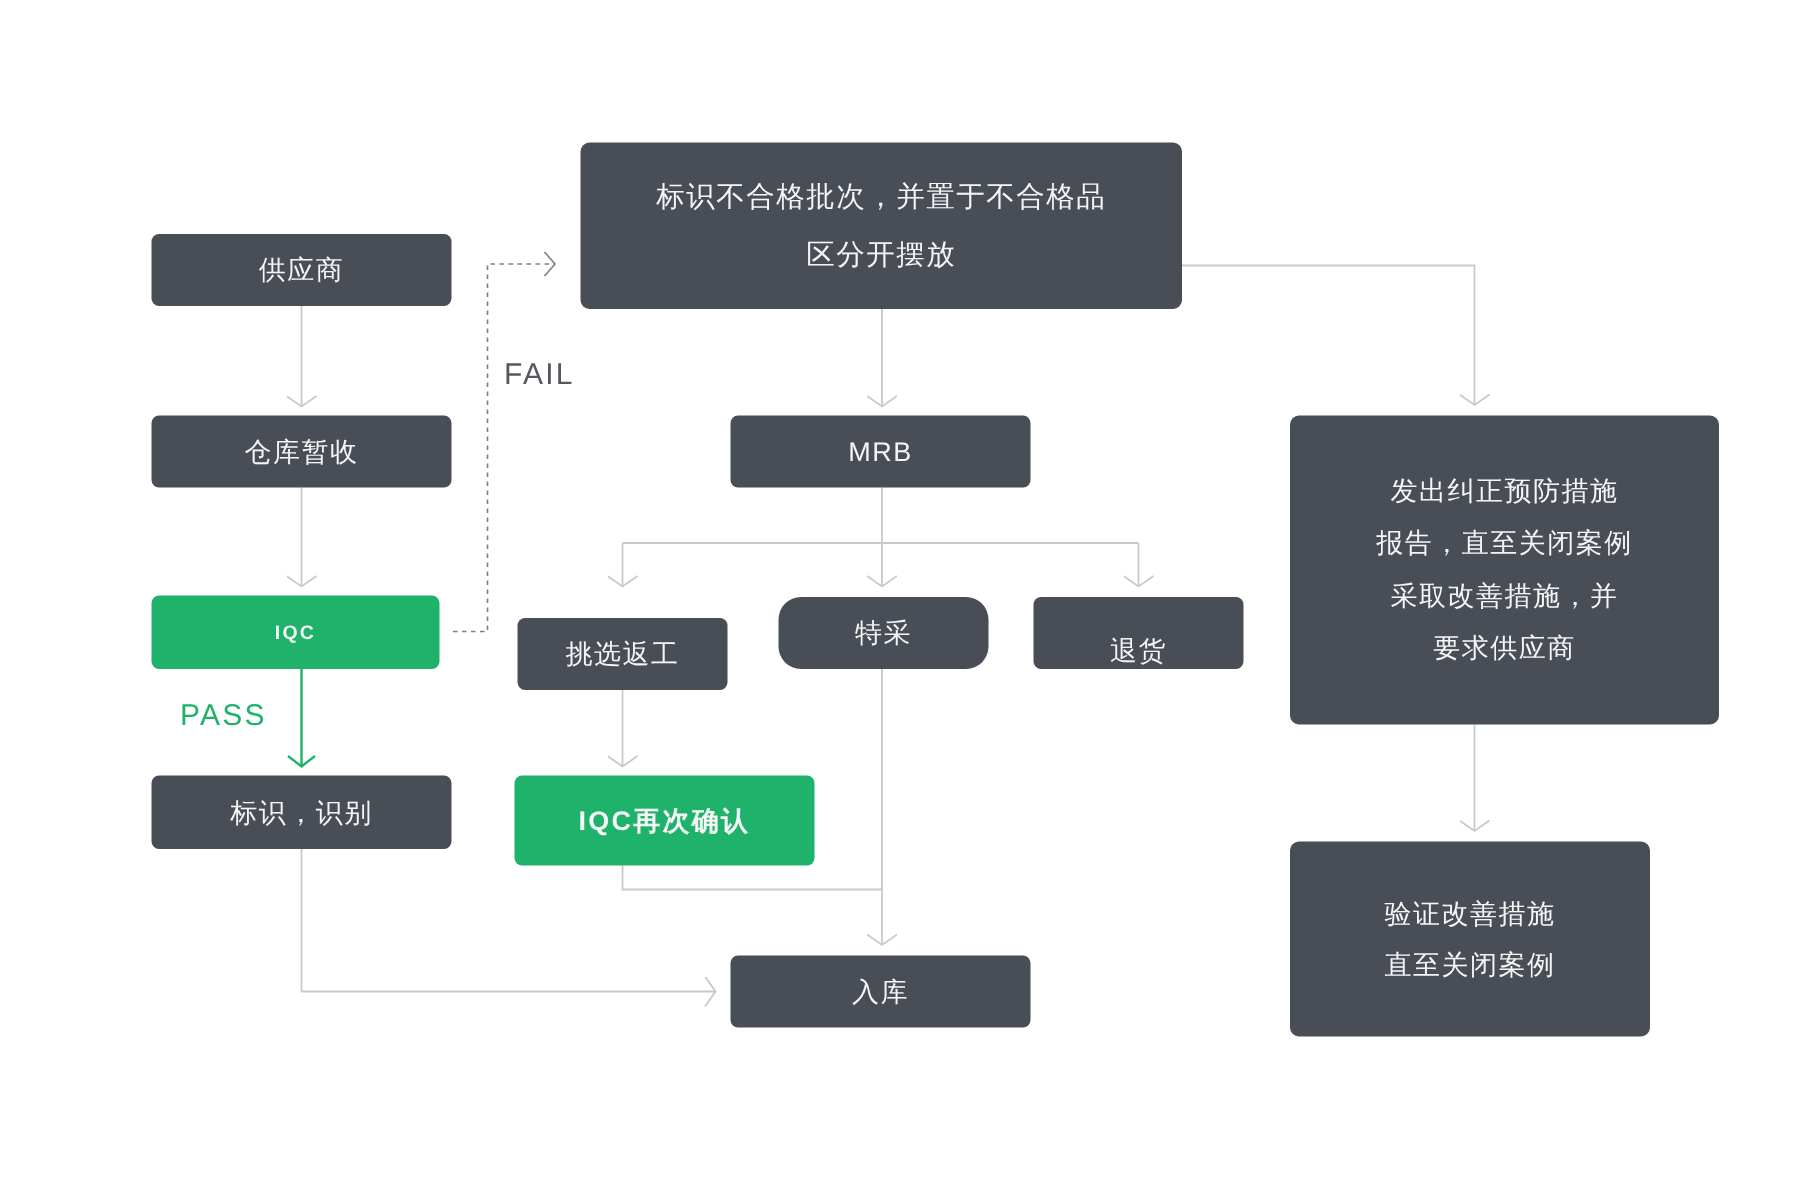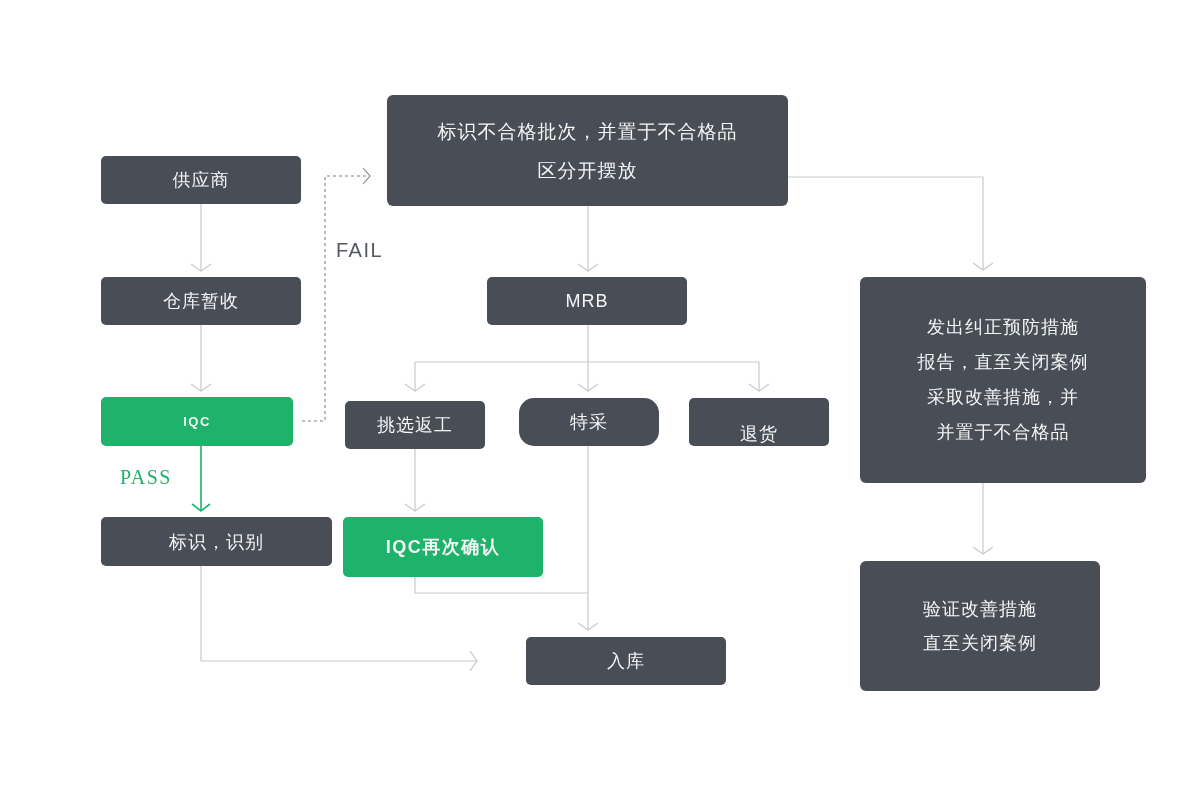--- a/index.html
+++ b/index.html
@@ -65,38 +65,38 @@
   .node.green{
     background:var(--node-green);
     font-weight:700;
     letter-spacing:1.5px;
   }
   .node.big{border-radius:6px;}
   .node .line{display:block;}
   .n-supplier      {left:101px; top:156px; width:200px; height:48px;}
   .n-warehouse     {left:101px; top:277px; width:200px; height:48px;}
   .n-iqc           {left:101px; top:397px; width:192px; height:49px; font-size:13px;}
-  .n-mark          {left:101px; top:517px; width:231px; height:49px;}
+  .n-mark          {left:101px; top:517px; width:200px; height:49px;}
   .n-noncon        {left:387px; top:95px;  width:401px; height:111px; font-size:19px; line-height:39px;}
   .n-mrb           {left:487px; top:277px; width:200px; height:48px;}
-  .n-sort          {left:345px; top:401px; width:140px; height:48px;justify-content:center;}
+  .n-sort          {left:345px; top:412px; width:140px; height:48px;justify-content:center;}
   .n-special       {left:519px; top:398px; width:140px; height:48px;border-radius:15px;}
   .n-return        {left:689px; top:398px; width:140px; height:48px;justify-content:flex-end;}
   .n-recheck       {left:343px; top:517px; width:200px; height:60px;}
-  .n-warehouse-in  {left:487px; top:637px; width:200px; height:48px;margin-left:39px;}
+  .n-warehouse-in  {left:487px; top:637px; width:200px; height:48px;}
   .n-capa          {left:860px; top:277px; width:286px; height:206px; line-height:35px;}
   .n-verify        {left:860px; top:561px; width:240px; height:130px; line-height:34px;}
   .edge-label{
     position:absolute;
     z-index:3;
     font-size:20px;
     letter-spacing:1.5px;
   }
   .edge-label.fail{left:336px; top:239px; color:var(--label-fail);}
-  .edge-label.pass{left:120px; top:466px; color:var(--node-green);font-family:Liberation Serif, serif;}
+  .edge-label.pass{left:120px; top:466px; color:var(--node-green);}
 </style>
 </head>
 <body>
 
 <div class="canvas">
 
   <svg class="connector-layer" viewBox="0 0 1200 788" xmlns="http://www.w3.org/2000/svg">
     <defs>
       <marker id="arrow-gray" viewBox="0 0 20 20" refX="10" refY="10" markerWidth="20" markerHeight="20" markerUnits="userSpaceOnUse" orient="auto">
         <path class="arrow-head-gray" d="M3,0 L10,10 L3,20"></path>
@@ -169,21 +169,21 @@
   </div>
 
   <div class="node n-warehouse-in">
     <span class="line">入库</span>
   </div>
 
   <div class="node big n-capa">
     <span class="line">发出纠正预防措施</span>
     <span class="line">报告，直至关闭案例</span>
     <span class="line">采取改善措施，并</span>
-    <span class="line">并置于不合格品</span>
+    <span class="line">要求供应商</span>
   </div>
 
   <div class="node big n-verify">
     <span class="line">验证改善措施</span>
     <span class="line">直至关闭案例</span>
   </div>
 
   <div class="edge-label fail">FAIL</div>
   <div class="edge-label pass">PASS</div>
 

